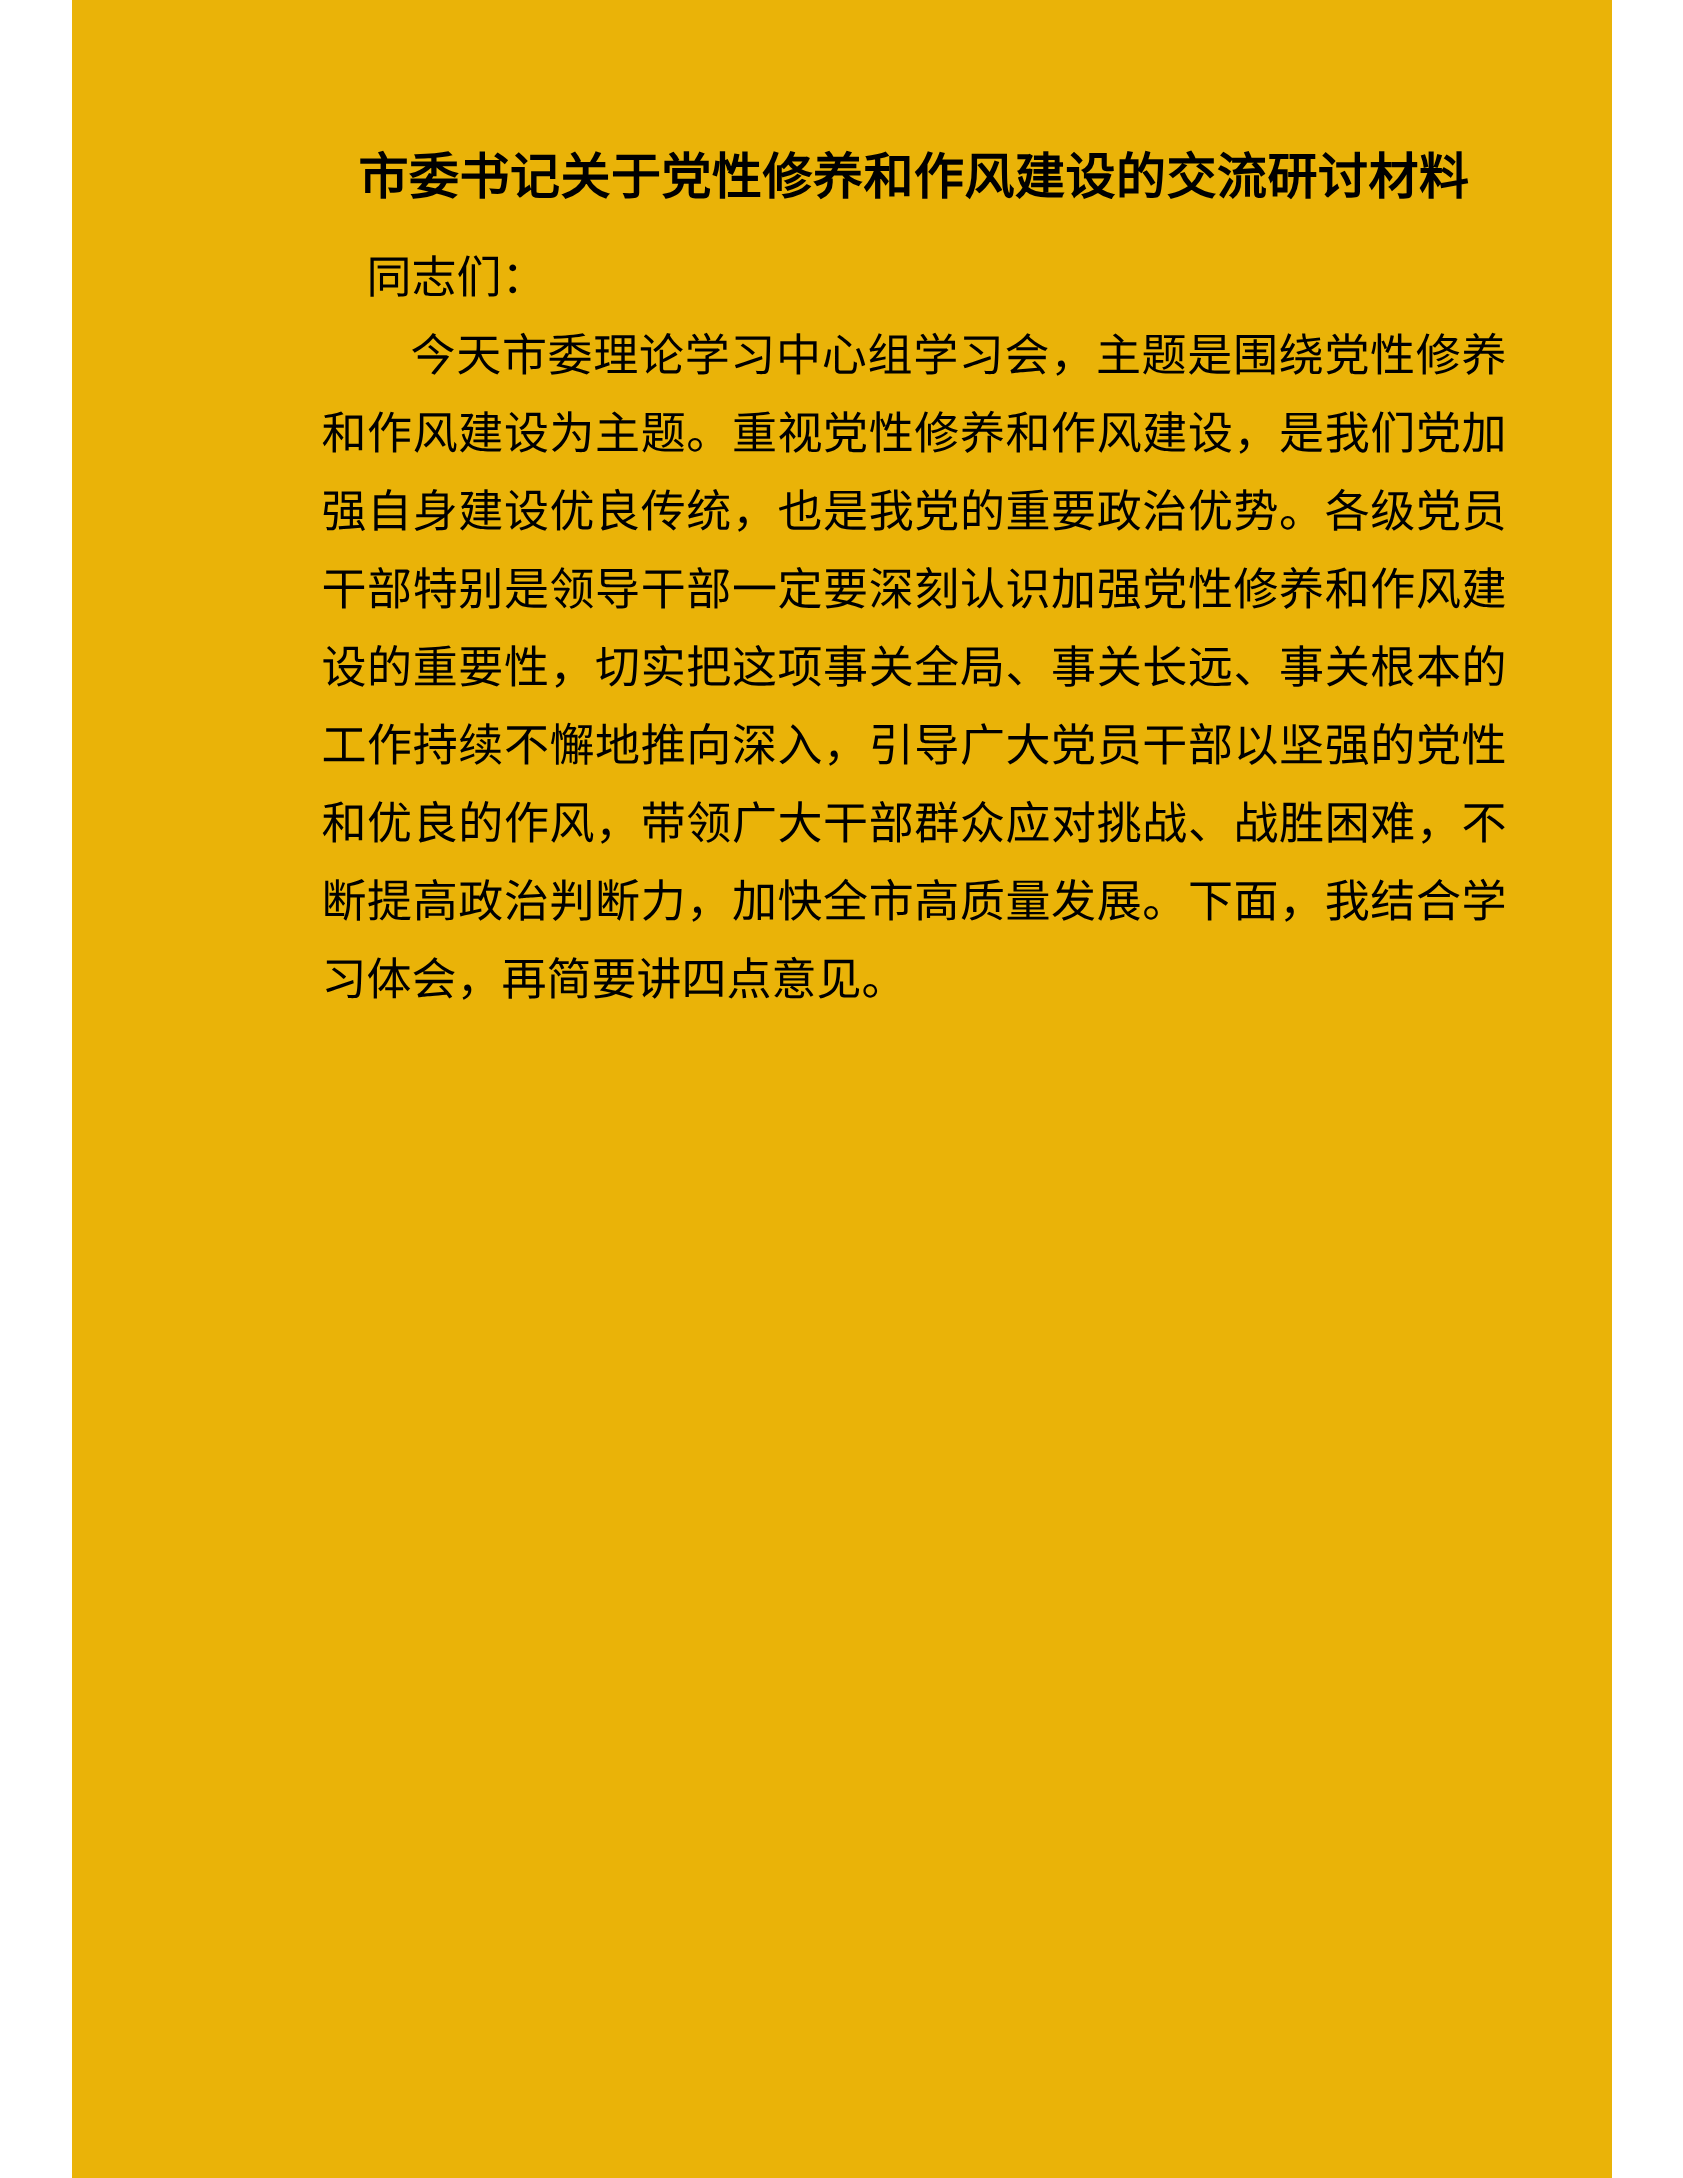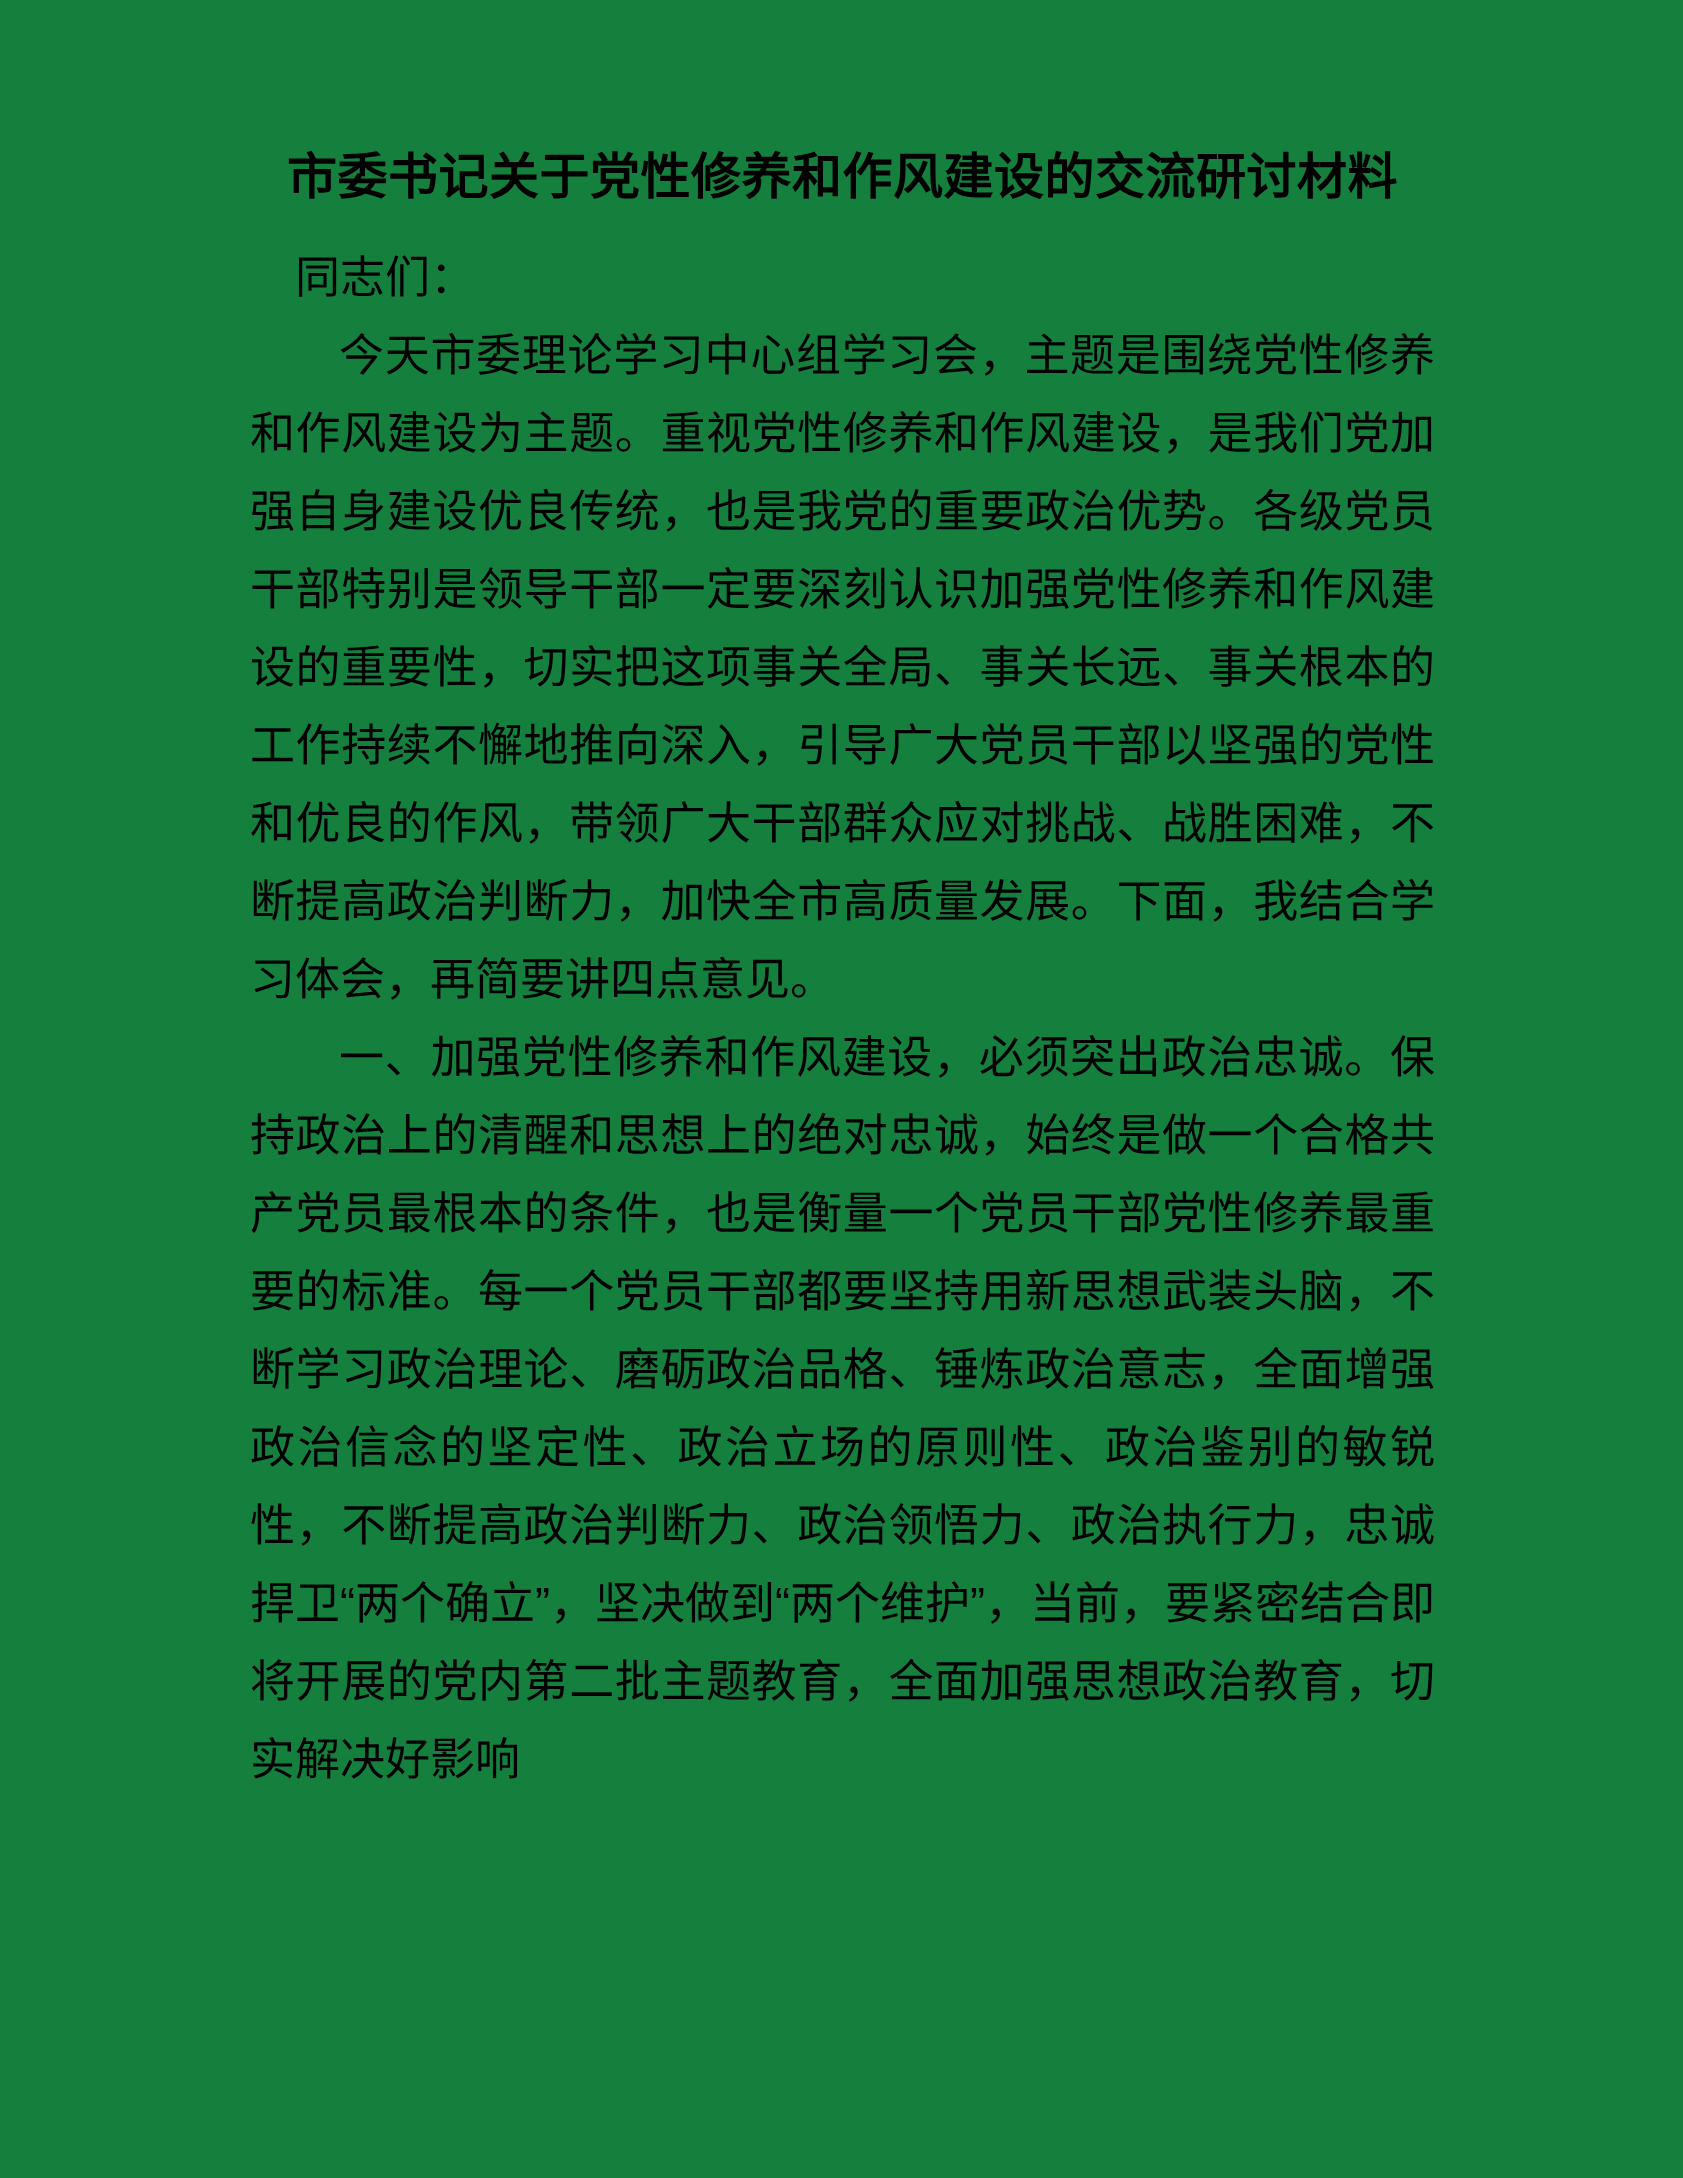--- a/index.html
+++ b/index.html
@@ -3,23 +3,23 @@
 <meta charset="utf-8">
 <title>市委书记关于党性修养和作风建设的交流研讨材料</title>
 <style>
   html, body {
     margin: 0;
     padding: 0;
     background: #ffffff;
   }
   .page {
     position: relative;
-    width: 1683px;
+    width: 1540px;
     height: 2178px;
-    background: #15803d;
+    background: #eab308;
     margin: 0 auto;
     overflow: hidden;
     box-sizing: border-box;
   }
   .content {
     position: absolute;
     left: 250px;
     top: 0;
     width: 1185px;
   }
@@ -66,17 +66,16 @@
 
 <div class="page">
   <div class="content">
 
     <h1 class="doc-title">市委书记关于党性修养和作风建设的交流研讨材料</h1>
 
     <p class="salutation">同志们：</p>
 
     <p class="body-para">今天市委理论学习中心组学习会，主题是围绕党性修养和作风建设为主题。重视党性修养和作风建设，是我们党加强自身建设优良传统，也是我党的重要政治优势。各级党员干部特别是领导干部一定要深刻认识加强党性修养和作风建设的重要性，切实把这项事关全局、事关长远、事关根本的工作持续不懈地推向深入，引导广大党员干部以坚强的党性和优良的作风，带领广大干部群众应对挑战、战胜困难，不断提高政治判断力，加快全市高质量发展。下面，我结合学习体会，再简要讲四点意见。</p>
 
-    <p class="body-para">一、加强党性修养和作风建设，必须突出政治忠诚。保持政治上的清醒和思想上的绝对忠诚，始终是做一个合格共产党员最根本的条件，也是衡量一个党员干部党性修养最重要的标准。每一个党员干部都要坚持用新思想武装头脑，不断学习政治理论、磨砺政治品格、锤炼政治意志，全面增强政治信念的坚定性、政治立场的原则性、政治鉴别的敏锐性，不断提高政治判断力、政治领悟力、政治执行力，忠诚捍卫“两个确立”，坚决做到“两个维护”，当前，要紧密结合即将开展的党内第二批主题教育，全面加强思想政治教育，切实解决好影响</p>
 
   </div>
 </div>
 
 
 </body></html>

